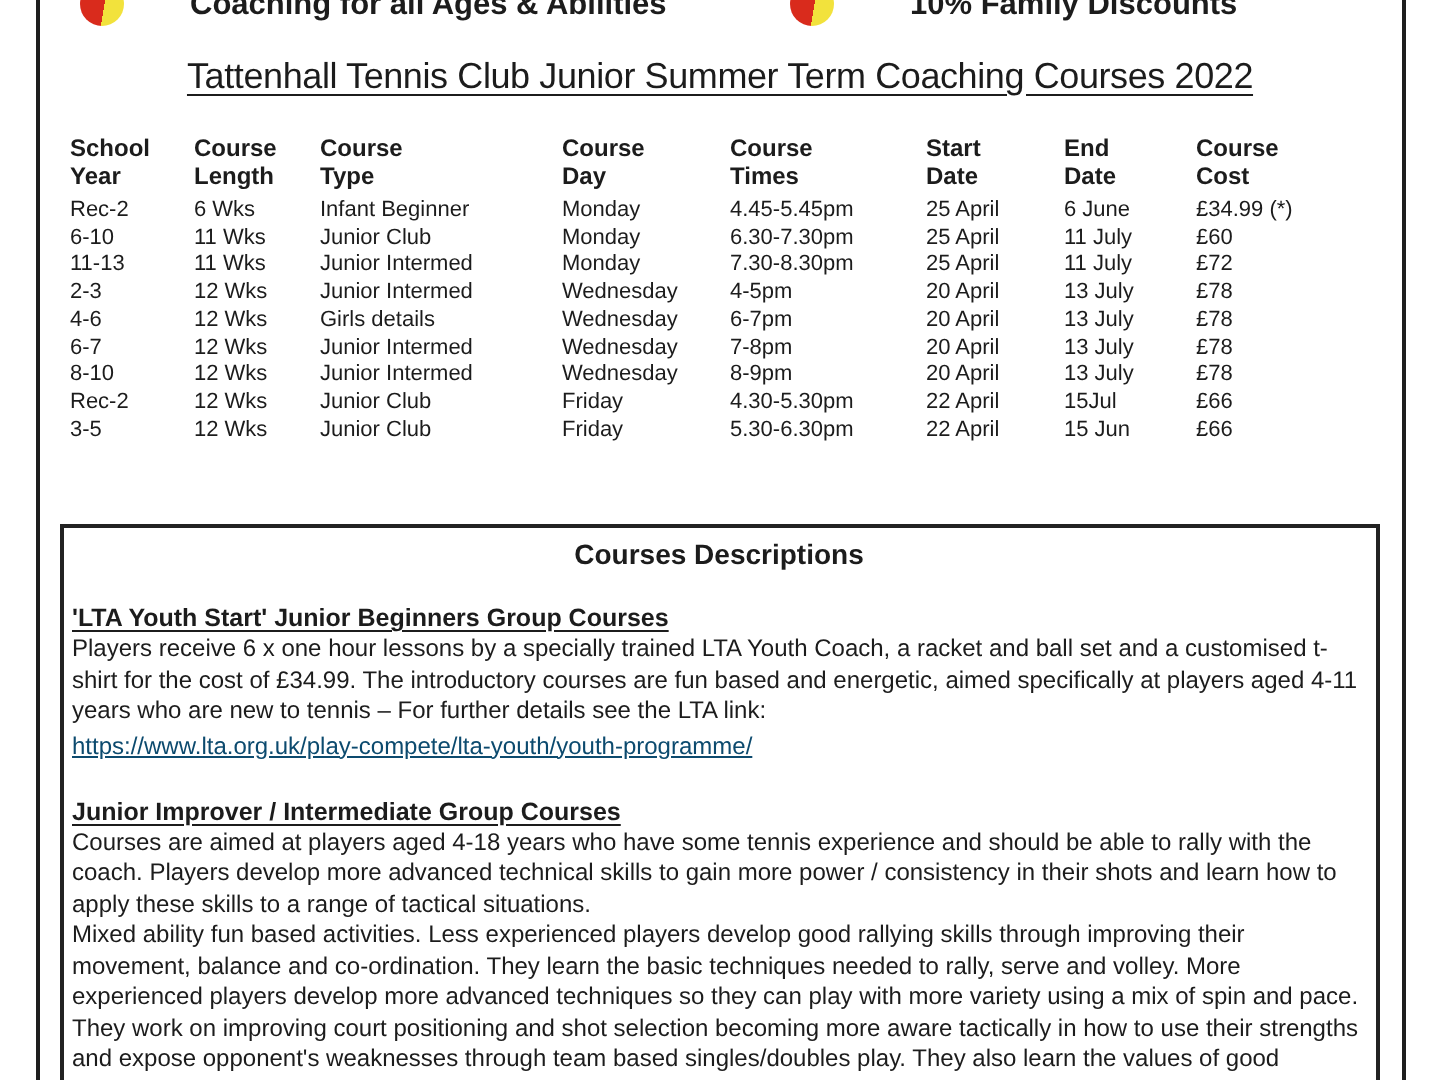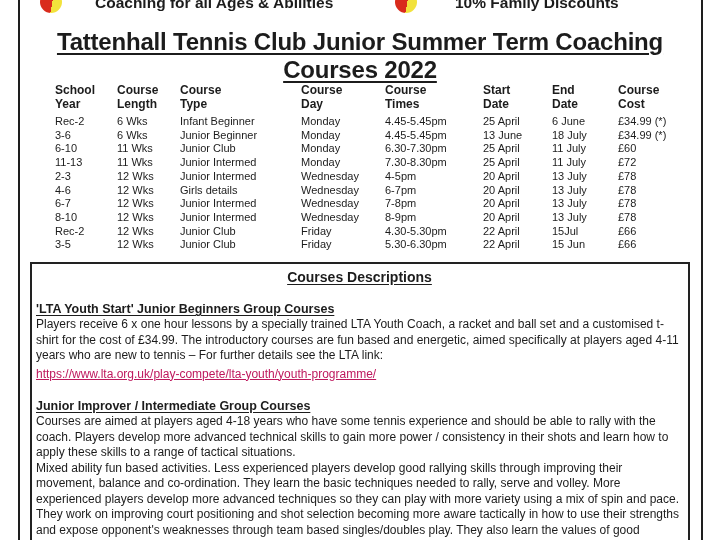--- a/index.html
+++ b/index.html
@@ -22,55 +22,55 @@
   .tagline-2 { left:455px; }
   .ball-icon {
     position:absolute; top:-9px; width:22px; height:22px; border-radius:50%;
     background:linear-gradient(100deg, #d92b1c 0 55%, #f2e23c 55% 100%);
   }
   .ball-1 { left:40px; }
   .ball-2 { left:395px; }
 
   .doc-title {
     position:absolute; top:28px; left:22px; right:22px;
-    text-align:center; font-weight:bold; font-size:24px;
+    text-align:center; font-weight:normal; font-size:18px;
     letter-spacing:-0.2px;
     text-decoration:underline;
     text-underline-offset:3px;
   }
 
   
-  table.courses { position:absolute; left:35px; top:84px; border-collapse:collapse; table-layout:fixed;margin-left:20px; }
+  table.courses { position:absolute; left:35px; top:68px; border-collapse:collapse; table-layout:fixed; }
   table.courses th {
     font-size:12px; font-weight:bold; text-align:left;
     line-height:13.5px; vertical-align:top; padding:0 0 4px 0;
   }
   table.courses td {
     font-size:11px; line-height:13.7px; text-align:left;
     vertical-align:top; padding:0; white-space:nowrap; overflow:hidden;
   }
 
   
   .desc-box {
     position:absolute; left:30px; top:262px; width:660px; height:310px;
     border:2px solid #222; background:#fff; padding:3px 5px 0 4px;
   }
   .desc-title {
     text-align:center; font-weight:bold; font-size:14px;
-    text-decoration:underline; text-underline-offset:2px;
+    text-underline-offset:2px;
     margin:2px 0 6px 0;
   }
   .section-heading {
     font-weight:bold; font-size:12.5px; line-height:16px;
     text-decoration:underline; text-underline-offset:2px;margin-top:16px;
   }
   .section-body { font-size:12px; line-height:15.5px; }
   .lta-link {
     display:inline-block; font-size:12px; line-height:15.5px;
-    color:#be185d; text-decoration:underline; cursor:pointer;
+    color:#0c4a6e; text-decoration:underline; cursor:pointer;
   }
 </style>
 </head>
 <body>
 
 <div class="page-border left"></div>
 <div class="page-border right"></div>
 
 <span class="ball-icon ball-1"></span>
 <span class="tagline tagline-1">Coaching for all Ages &amp; Abilities</span>
@@ -131,30 +131,20 @@
         <td>Rec-2</td>
         <td>6 Wks</td>
         <td>Infant Beginner</td>
         <td>Monday</td>
         <td>4.45-5.45pm</td>
         <td>25 April</td>
         <td>6 June</td>
         <td>£34.99 (*)</td>
       </tr>
       <tr>
-        <td>3-6</td>
-        <td>6 Wks</td>
-        <td>Junior Beginner</td>
-        <td>Monday</td>
-        <td>4.45-5.45pm</td>
-        <td>13 June</td>
-        <td>18 July</td>
-        <td>£34.99 (*)</td>
-      </tr>
-      <tr>
         <td>6-10</td>
         <td>11 Wks</td>
         <td>Junior Club</td>
         <td>Monday</td>
         <td>6.30-7.30pm</td>
         <td>25 April</td>
         <td>11 July</td>
         <td>£60</td>
       </tr>
       <tr>

